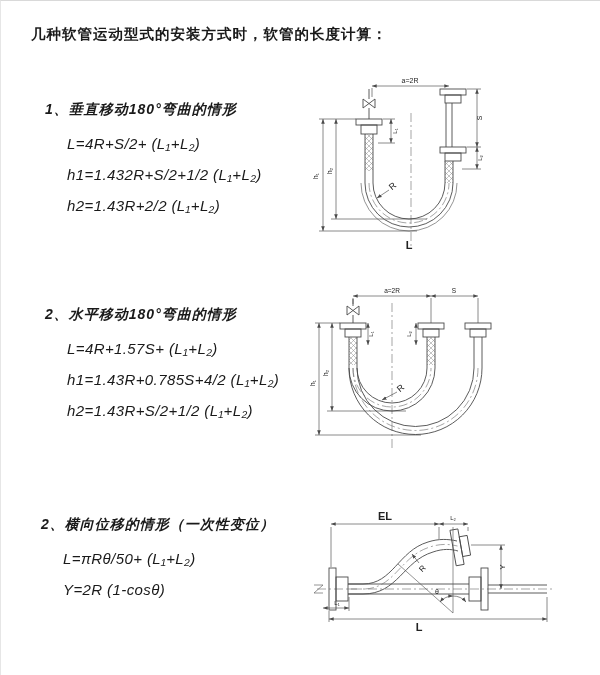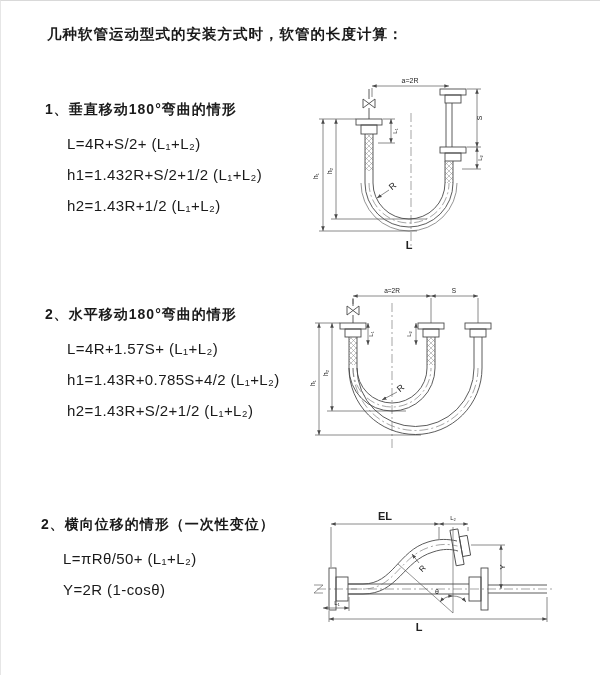--- a/index.html
+++ b/index.html
@@ -2,22 +2,22 @@
 <html><head>
 <meta charset="utf-8">
 <style>
   html,body{margin:0;padding:0;}
   body{
     width:600px;height:675px;position:relative;background:#ffffff;
     font-family:"Liberation Sans","DejaVu Sans",sans-serif;
     color:#1a1a1a;overflow:hidden;
   }
   .page{position:absolute;inset:0;border-top:1px solid #d9d9d9;border-left:1px solid #e6e6e6;}
-  .title{position:absolute;left:30px;top:24px;font-size:14.5px;font-weight:600;letter-spacing:1px;margin-left:16px;}
-  .section{position:absolute;}
+  .title{position:absolute;left:30px;top:24px;font-size:14.5px;font-weight:600;letter-spacing:1px;}
+  .section{position:absolute;font-style:italic;}
   .sec-heading{font-size:14px;font-weight:600;letter-spacing:1px;}
   .formulas{margin:9px 0 0 22px;}
   .fline{font-size:15px;font-weight:400;line-height:31px;letter-spacing:0.4px;white-space:pre;}
   #sec1{left:44px;top:100px;}
   #sec2{left:44px;top:305px;}
   #sec3{left:40px;top:515px;}
   svg{position:absolute;overflow:visible;}
   #dia1{left:308px;top:70px;}
   #dia2{left:305px;top:282px;}
   #dia3{left:300px;top:500px;}
@@ -36,21 +36,21 @@
 
 <div class="page">
 
   <div class="title">几种软管运动型式的安装方式时，软管的长度计算：</div>
 
   <div class="section" id="sec1">
     <div class="sec-heading">1、垂直移动180°弯曲的情形</div>
     <div class="formulas">
       <div class="fline">L=4R+S/2+ (L₁+L₂)</div>
       <div class="fline">h1=1.432R+S/2+1/2 (L₁+L₂)</div>
-      <div class="fline">h2=1.43R+1/2 (L₁+L₂)</div>
+      <div class="fline">h2=1.43R+2/2 (L₁+L₂)</div>
     </div>
   </div>
 
   <div class="section" id="sec2">
     <div class="sec-heading">2、水平移动180°弯曲的情形</div>
     <div class="formulas">
       <div class="fline">L=4R+1.57S+ (L₁+L₂)</div>
       <div class="fline">h1=1.43R+0.785S+4/2 (L₁+L₂)</div>
       <div class="fline">h2=1.43R+S/2+1/2 (L₁+L₂)</div>
     </div>

